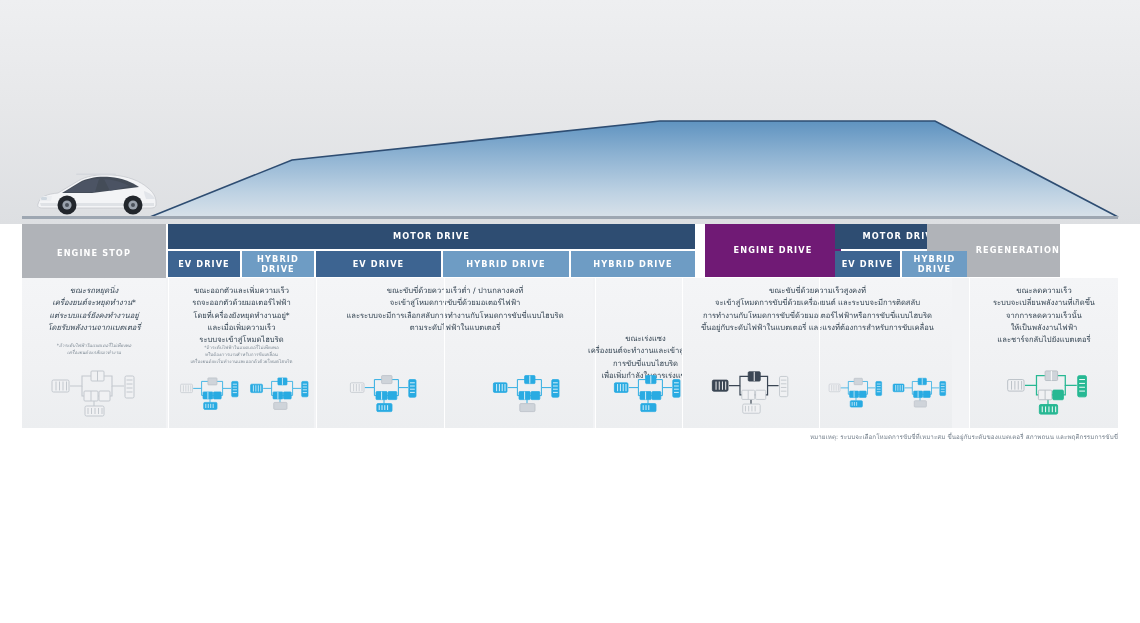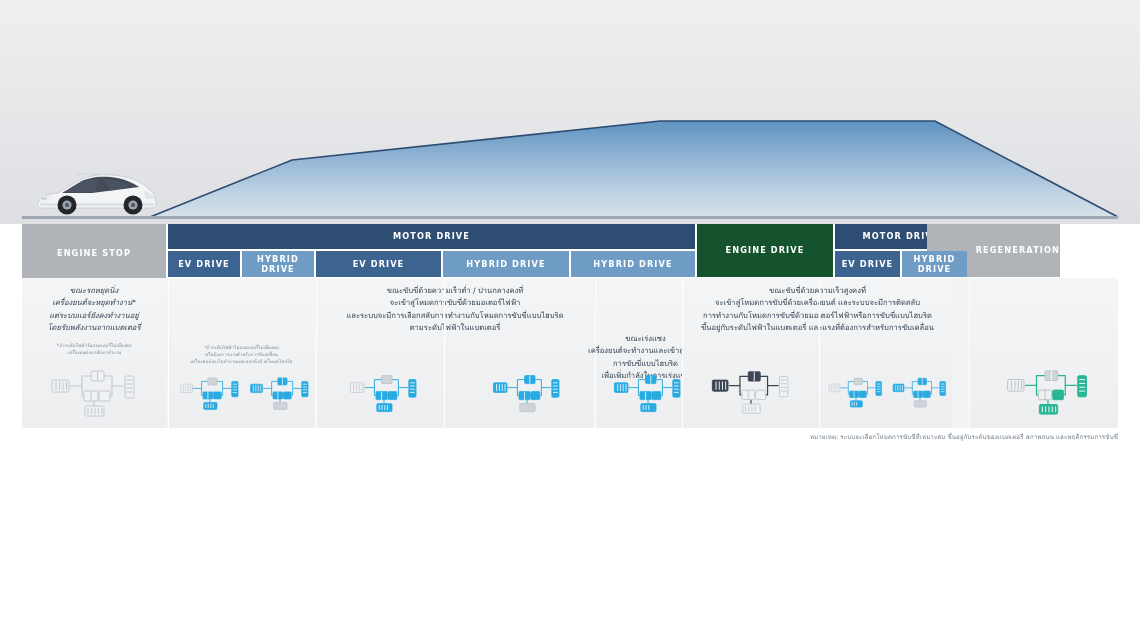--- a/index.html
+++ b/index.html
@@ -36,21 +36,21 @@
   
   .headers {
     position: absolute; left: 22px; top: 224px; width: 1096px; height: 53px;
   }
   .hcell {
     position: absolute; color: #ffffff; display: flex;
     align-items: center; justify-content: center; text-align: center;
     font-size: 8.2px; font-weight: bold; letter-spacing: 1.1px; line-height: 1.25;
   }
   .h-grey   { background: #b0b3b8; }
-  .h-dgrey  { background: #14532d; }
+  .h-dgrey  { background: #701a75; margin-left: 8px; }
   .h-navy   { background: #2e4d72; align-items: center; }
   .h-blue   { background: #3d6491; }
   .h-lblue  { background: #6e9cc4; }
 
   
   .bodyrow {
     position: absolute; left: 22px; top: 278px; width: 1096px; height: 150px;
     background: #f2f3f5;
   }
   .panel {
@@ -215,20 +215,25 @@
               <line x1="47.5" y1="40" x2="47.5" y2="46"></line>
             <line x1="51" y1="40" x2="51" y2="46"></line>
               <line x1="54.5" y1="40" x2="54.5" y2="46"></line>
             <line x1="58" y1="40" x2="58" y2="46"></line>
           </g>
         </svg>
       </div>
     </div>
 
     <div class="panel" style="left:146px; width:146px;">
+      <div class="ptext">ขณะออกตัวและเพิ่มความเร็ว
+รถจะออกตัวด้วยมอเตอร์ไฟฟ้า
+โดยที่เครื่องยังหยุดทำงานอยู่*
+และเมื่อเพิ่มความเร็ว
+ระบบจะเข้าสู่โหมดไฮบริด</div>
       <div class="pnote" style="top:66px;">*ถ้าระดับไฟฟ้าในแบตเตอรี่ไม่เพียงพอ
 หรือต้องการแรงสำหรับการขับเคลื่อน
 เครื่องยนต์จะเริ่มทำงานและออกตัวด้วยโหมดไฮบริด</div>
       <div class="diagram" style="left:6px; top:90px;">
         <svg width="70" height="52" viewBox="0 0 100 52">
           <g fill="none" stroke="#29abe2" stroke-width="1.2">
             <path d="M26,18 L38,18 L38,8 L68,8 L68,18 L80,18"></path>
             <path d="M38,18 L38,28 L68,28 L68,18"></path>
             <path d="M50,28 L50,38"></path>
           </g>
@@ -501,20 +506,25 @@
               <line x1="82.5" y1="16" x2="88.5" y2="16"></line>
             <line x1="82.5" y1="20" x2="88.5" y2="20"></line>
               <line x1="82.5" y1="24" x2="88.5" y2="24"></line>
           </g>
           <rect x="41" y="38" width="19" height="10" rx="1.5" fill="#cfd4da" stroke="#b9bfc6" stroke-width="1"></rect>
         </svg>
       </div>
     </div>
 
     <div class="panel" style="left:947px; width:149px;">
+      <div class="ptext">ขณะลดความเร็ว
+ระบบจะเปลี่ยนพลังงานที่เกิดขึ้น
+จากการลดความเร็วนั้น
+ให้เป็นพลังงานไฟฟ้า
+และชาร์จกลับไปยังแบตเตอรี่</div>
       <div class="diagram" style="left:30px; top:86px;">
         <svg width="96" height="58" viewBox="0 0 100 52">
           <g fill="none" stroke="#27b893" stroke-width="1.3">
             <path d="M26,18 L38,18 L38,8 L68,8 L68,18 L80,18"></path>
             <path d="M38,18 L38,28 L68,28 L68,18"></path>
             <path d="M50,28 L50,38"></path>
           </g>
           <rect x="8" y="12" width="17" height="12" rx="1.5" fill="#f0f1f3" stroke="#b9bfc6" stroke-width="1"></rect>
           <g stroke="#b9bfc6" stroke-width="1">
             <line x1="12" y1="13.5" x2="12" y2="22.5"></line>

